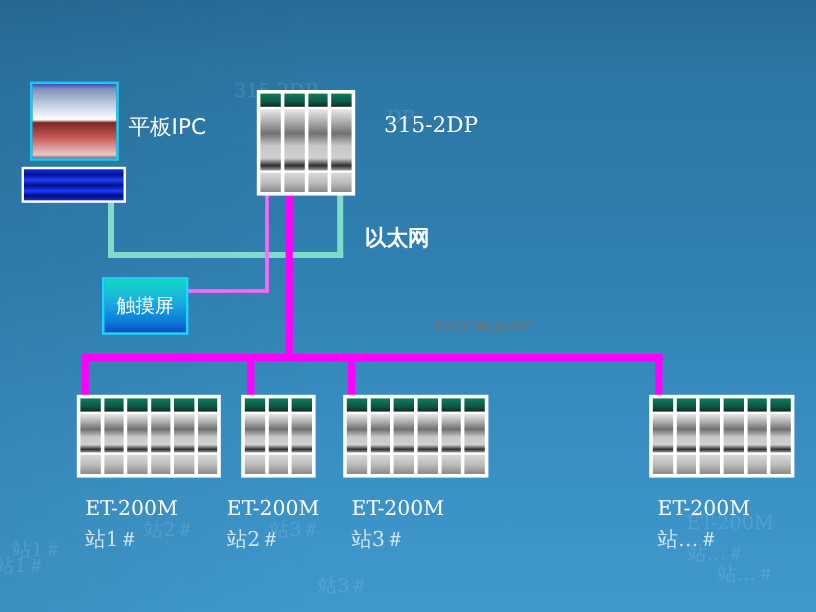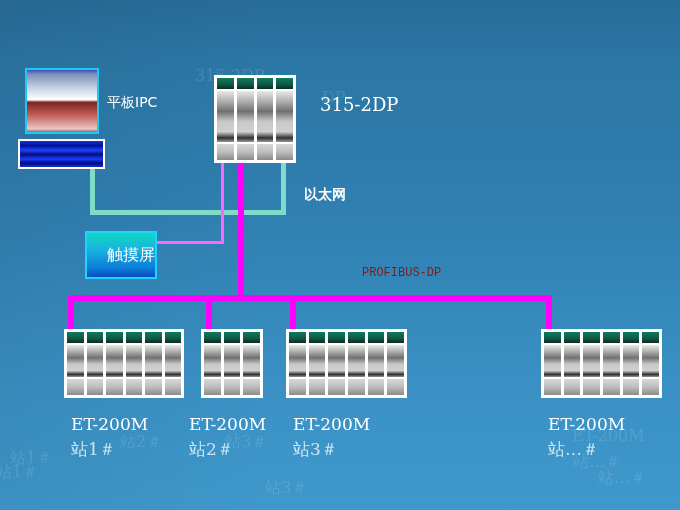--- a/index.html
+++ b/index.html
@@ -40,28 +40,28 @@
   .ipc-kbd {
     position: absolute; left: 18px; top: 139px; width: 87px; height: 30px; box-sizing: border-box;
     border: 2px solid #ffffff;
     background: linear-gradient(180deg, #1530e0 0%, #001090 18%, #2040ff 35%, #001080 52%, #1a3cff 70%, #000a80 85%, #1530d0 100%);
   }
   .hmi {
     position: absolute; left: 85px; top: 231px; width: 72px; height: 48px; box-sizing: border-box;
     border: 2px solid #1ed4ff;
     background: linear-gradient(180deg, #10d8c0 0%, #1ab0e0 40%, #0a7cd8 80%, #0a4cc0 100%);
     color: #ffffff; font-family: "DejaVu Sans", sans-serif; font-size: 16px;
-    display: flex; align-items: center; justify-content: flex-end;
+    display: flex; align-items: center; justify-content: center;
   }
   .label { position: absolute; color: #ffffff; white-space: nowrap; }
   .lbl-serif { font-family: "DejaVu Serif", serif; font-size: 18px; }
-  .lbl-cn { font-family: "DejaVu Sans", sans-serif; font-size: 14px; }
+  .lbl-cn { font-family: "DejaVu Sans", sans-serif; font-size: 18px; }
   .station-name { font-family: "DejaVu Serif", serif; font-size: 17px; color: #ffffff; }
   .station-id { font-family: "DejaVu Serif", serif; font-size: 17px; color: rgba(255,255,255,0.75); }
-  .profibus { font-family: Liberation Mono, monospace; font-size: 12px; color: #7f1d1d; }
+  .profibus { font-family: Liberation Sans, sans-serif; font-size: 12px; color: #737373; }
 </style>
 </head>
 <body>
 
 <div class="bgshade"></div>
 
 <div class="ghost" style="left:195px;top:66px;">315-2DP</div>
 <div class="ghost" style="left:322px;top:88px;text-align:center;">DP</div>
 <div class="ghost" style="left:10px;top:448px;">站1＃</div>
 <div class="ghost" style="left:-4px;top:462px;">站1＃</div>

